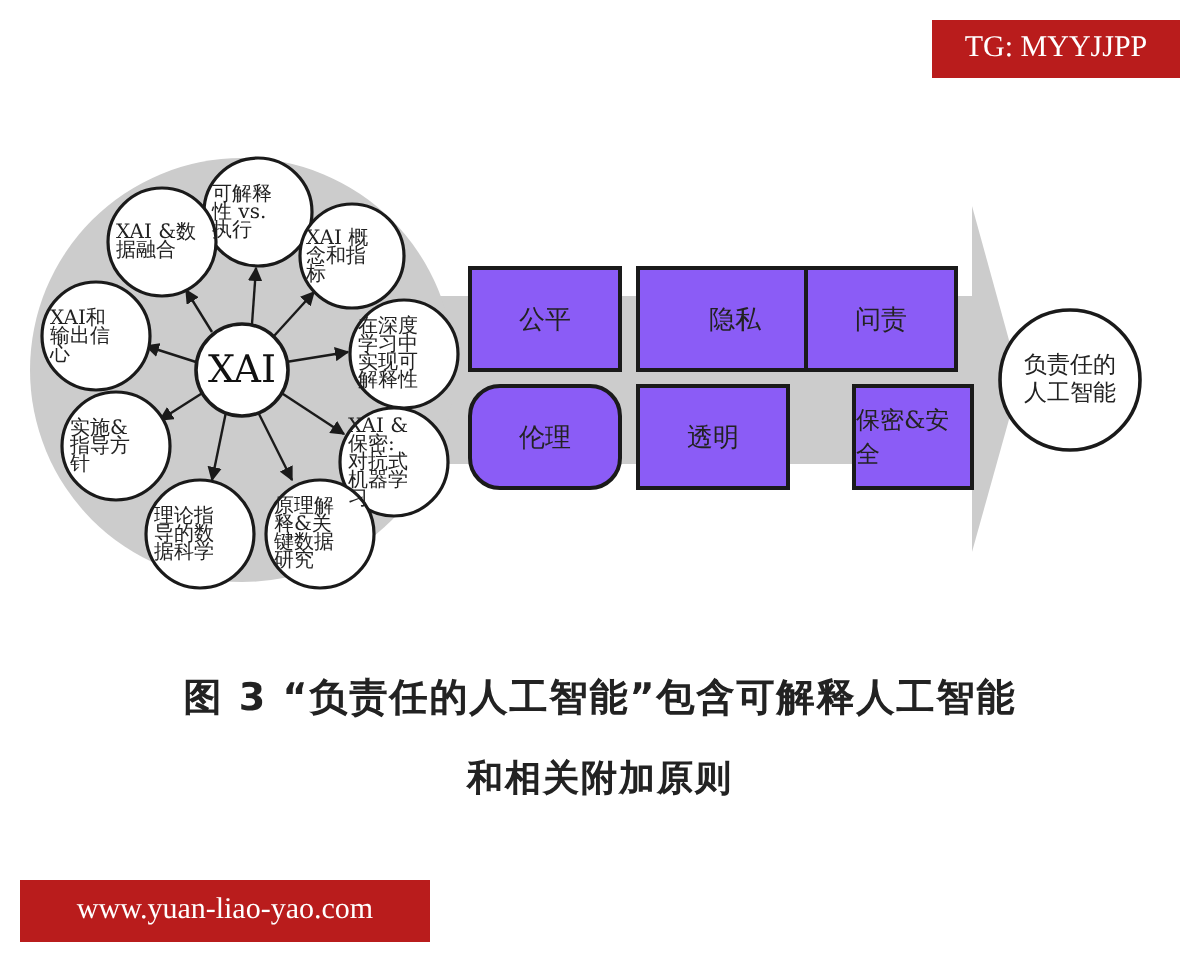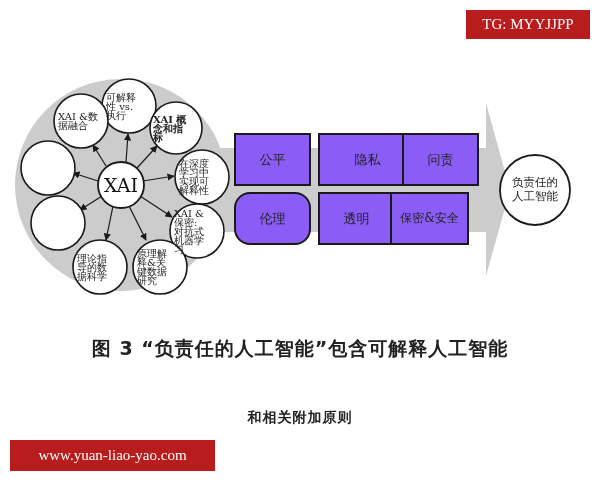--- a/index.html
+++ b/index.html
@@ -68,21 +68,21 @@
 
   
   <div class="abs" style="left:98px; top:174px; width:46px; text-align:center; font-size:19px; color:#111; font-family:'DejaVu Serif',serif;">XAI</div>
 
   
   <div class="abs node-text" style="left:106px; top:93px; width:46px;">
     <div>可解释</div>
     <div>性 vs.</div>
     <div>执行</div>
   </div>
-  <div class="abs node-text" style="left:153px; top:115px; width:46px;font-weight:bold;">
+  <div class="abs node-text" style="left:153px; top:115px; width:46px;">
     <div>XAI 概</div>
     <div>念和指</div>
     <div>标</div>
   </div>
   <div class="abs node-text" style="left:179px; top:159px; width:46px;">
     <div>在深度</div>
     <div>学习中</div>
     <div>实现可</div>
     <div>解释性</div>
   </div>
@@ -97,36 +97,46 @@
     <div>原理解</div>
     <div>释&amp;关</div>
     <div>键数据</div>
     <div>研究</div>
   </div>
   <div class="abs node-text" style="left:77px; top:254px; width:46px;">
     <div>理论指</div>
     <div>导的数</div>
     <div>据科学</div>
   </div>
+  <div class="abs node-text" style="left:35px; top:210px; width:46px;">
+    <div>实施&amp;</div>
+    <div>指导方</div>
+    <div>针</div>
+  </div>
+  <div class="abs node-text" style="left:25px; top:155px; width:46px;">
+    <div>XAI和</div>
+    <div>输出信</div>
+    <div>心</div>
+  </div>
   <div class="abs node-text" style="left:58px; top:112px; width:46px;">
     <div>XAI &amp;数</div>
     <div>据融合</div>
   </div>
 
   
   <div class="box" style="left:234px; top:133px; width:77px; height:53px;">公平</div>
   <div class="box" style="left:318px; top:133px; width:99px; height:53px;">隐私</div>
   <div class="box" style="left:402px; top:133px; width:77px; height:53px;">问责</div>
   <div class="box" style="left:234px; top:192px; width:77px; height:53px;border-radius:16px;">伦理</div>
   <div class="box" style="left:318px; top:192px; width:77px; height:53px;">透明</div>
-  <div class="box" style="left:390px; top:192px; width:79px; height:53px; font-size:12px;">保密&amp;安全</div>
+  <div class="box" style="left:426px; top:192px; width:61px; height:53px; font-size:12px;">保密&amp;安全</div>
 
   
   <div class="abs" style="left:505px; top:175px; width:60px; text-align:center; font-size:11.5px; line-height:14px; color:#222; font-family:'DejaVu Serif',serif;">
     <div>负责任的</div>
     <div>人工智能</div>
   </div>
 </div>
 
 <div class="caption" style="top:336px; font-size:19px; letter-spacing:1px;">图 3  “负责任的人工智能”包含可解释人工智能</div>
-<div class="caption" style="top:377px; font-size:14px; letter-spacing:1px;margin-top:32px;">和相关附加原则</div>
+<div class="caption" style="top:377px; font-size:18px; letter-spacing:1px;">和相关附加原则</div>
 
 <div class="wm" style="left:10px; top:440px; width:205px; height:31px; font-size:15px;">www.yuan-liao-yao.com</div>
 
 </body></html>

